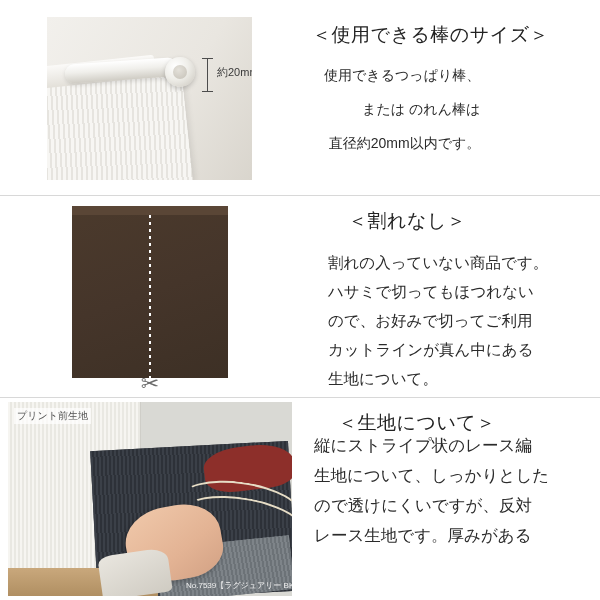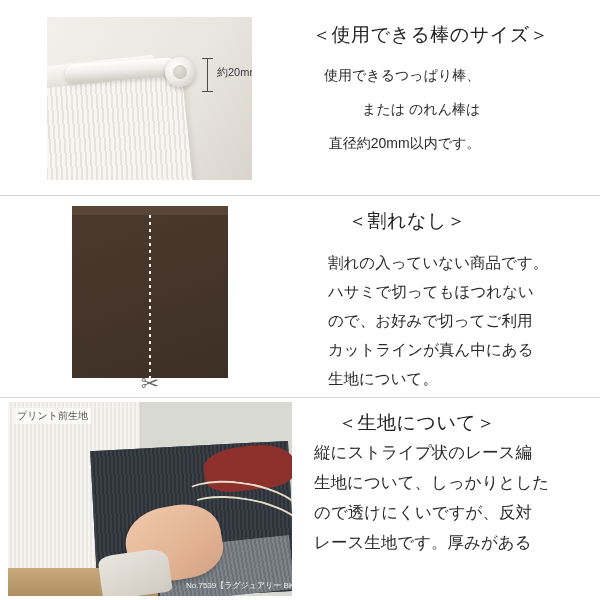--- a/index.html
+++ b/index.html
@@ -347,25 +347,24 @@
 
   .sec3 .txtcol { width: 300px; height: 202px; }
   .sec3 .h3 {
     position: absolute;
     left: 38px;
     top: 12px;
   }
   .sec3 .body {
     position: absolute;
     left: 14px;
-    top: 40px;
+    top: 32px;
     font-size: 16.5px;
     line-height: 30px;
     color: #2b2b2b;
-    font-family: Liberation Serif, serif;
   }
   .sec3 .body div { white-space: nowrap; }
 </style>
 </head>
 <body>
 
 <div class="page">
 
   <div class="section sec1">
     <div class="imgcol">

